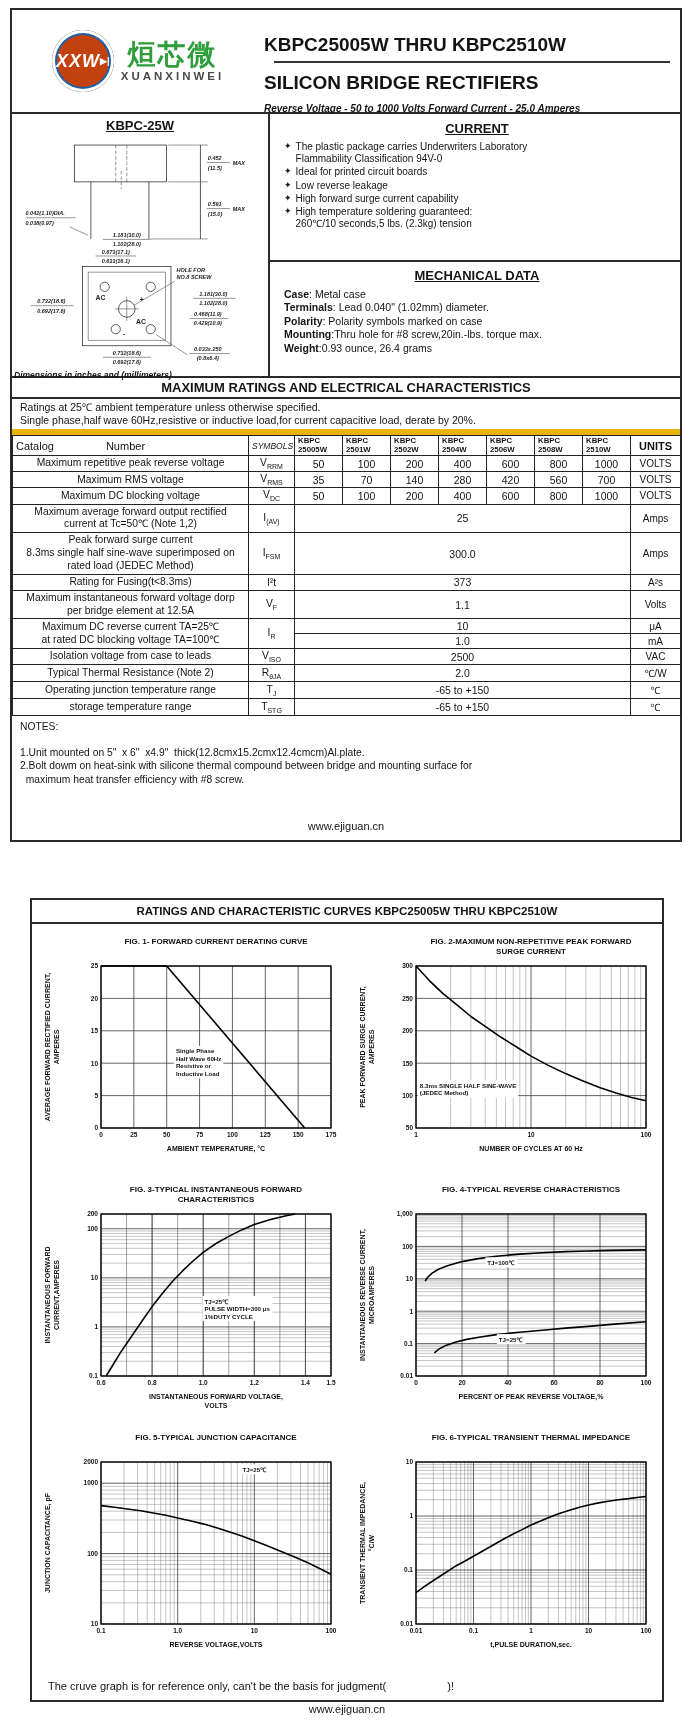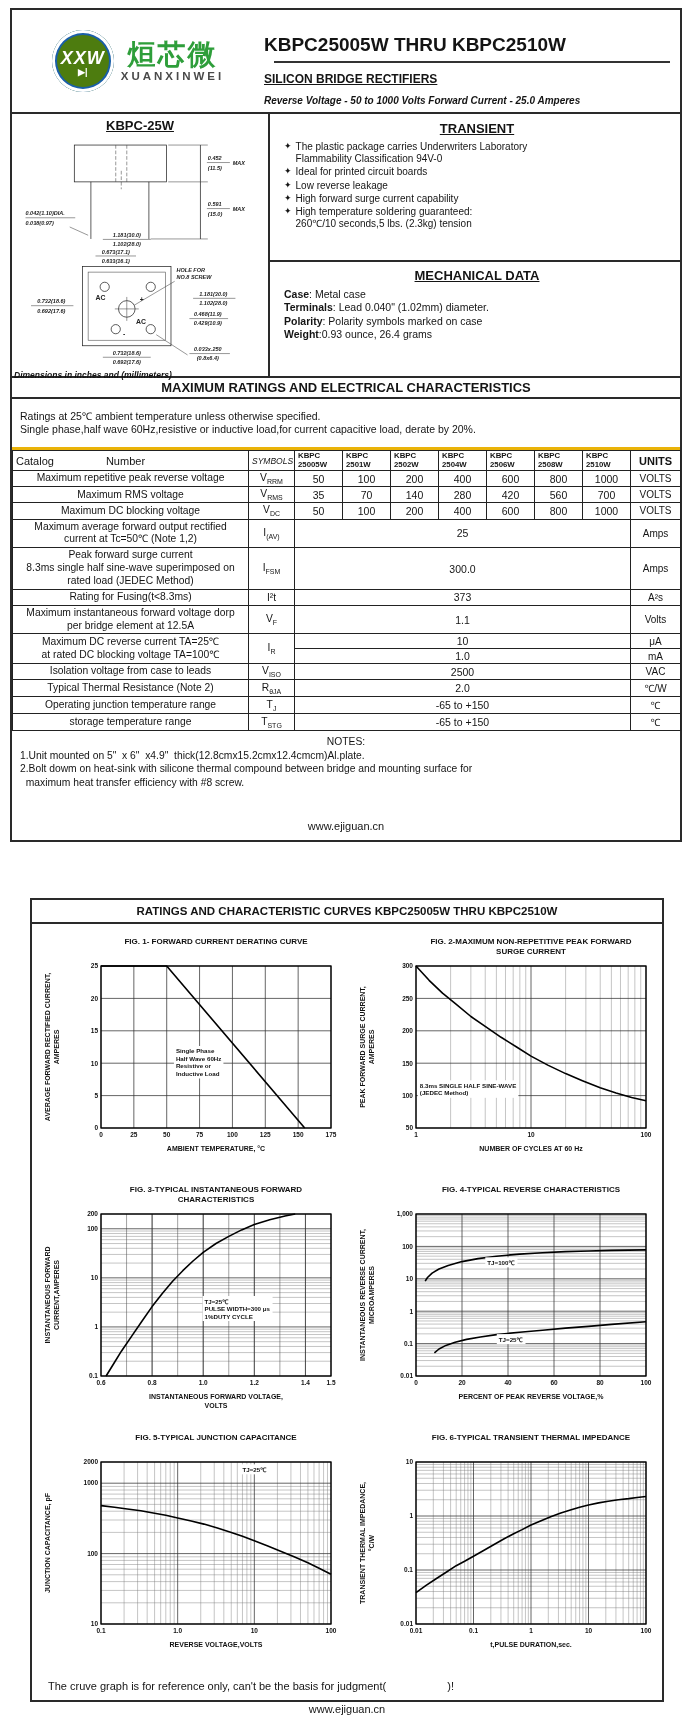--- a/index.html
+++ b/index.html
@@ -4,67 +4,67 @@
 <style>
   html,body{margin:0;padding:0;background:#fff;}
   body{width:694px;height:1736px;position:relative;font-family:"Liberation Sans",sans-serif;color:#141414;}
   .pagebox{position:absolute;border:2px solid #2a2a2a;background:#fff;}
   #page1{left:10px;top:8px;width:668px;height:830px;}
   #page2{left:30px;top:898px;width:630px;height:800px;}
 
   
   .hdr{display:flex;height:102px;border-bottom:2px solid #2a2a2a;}
   .logo-cell{width:252px;display:flex;align-items:center;justify-content:center;gap:7px;}
-  .logo-circle{width:62px;height:62px;border-radius:50%;background:#4d7c0f;color:#fff;display:flex;align-items:center;justify-content:center;flex-direction:column;font-weight:bold;font-style:italic;font-size:18px;letter-spacing:1px;box-shadow:inset 0 0 0 3px #fff,inset 0 0 0 5px #1a5fa8;}
+  .logo-circle{width:62px;height:62px;border-radius:50%;background:#c2410c;color:#fff;display:flex;align-items:center;justify-content:center;flex-direction:row;font-weight:bold;font-style:italic;font-size:18px;letter-spacing:1px;box-shadow:inset 0 0 0 3px #fff,inset 0 0 0 5px #1a5fa8;}
   .logo-diode{font-size:9px;font-style:normal;letter-spacing:0;line-height:6px;}
   .logo-txt{display:flex;flex-direction:column;align-items:center;}
   .logo-cn{font-size:28px;font-weight:bold;color:#2e9e3a;letter-spacing:2px;line-height:30px;}
   .logo-en{font-size:11.5px;color:#4a4a4a;letter-spacing:3px;font-weight:bold;}
   .title-cell{flex:1;padding-top:24px;}
   .main-title{font-size:19px;font-weight:bold;margin:0;}
   .title-rule{border-top:2px solid #333;margin:5px 10px 0 10px;}
-  .sub-title{font-size:12px;font-weight:bold;margin:9px 0 0 0;text-decoration:underline;}
+  .sub-title{font-size:19px;font-weight:bold;margin:9px 0 0 0;}
   .tagline{font-size:10px;font-style:italic;font-weight:bold;margin-top:9px;}
 
   
   .mainrow{display:flex;height:262px;border-bottom:2px solid #2a2a2a;}
   .pkg-col{width:252px;border-right:2px solid #2a2a2a;padding:2px 2px 0 2px;}
   .pkg-title{text-align:center;font-weight:bold;font-size:13px;text-decoration:underline;margin:2px 0 1px 0;}
   .pkg-caption{text-align:left;font-size:8.5px;font-weight:bold;font-style:italic;}
   .right-col{flex:1;display:flex;flex-direction:column;}
   .features-panel{height:148px;border-bottom:2px solid #2a2a2a;padding:5px 10px 0 14px;box-sizing:border-box;}
   .panel-h{text-align:center;font-weight:bold;font-size:13px;text-decoration:underline;margin:2px 0 5px 0;}
   .feat-list{list-style:none;margin:0;padding:0;font-size:10px;line-height:1.22;}
   .feat-list li{display:flex;margin-bottom:1px;}
   .feat-bullet{margin-right:4px;font-size:9px;}
   .feat-text{white-space:pre-line;}
   .mech-panel{flex:1;padding:4px 10px 0 14px;}
   .mech-list{font-size:10.5px;line-height:1.28;}
   .mech-list b{font-weight:bold;}
 
   
   .banner1{text-align:center;font-weight:bold;font-size:13px;padding:2px 10px;border-bottom:2px solid #2a2a2a;}
-  .conds{font-size:10.5px;padding:11px 8px;border-bottom:3px solid #eab308;line-height:1.25;}
+  .conds{font-size:10.5px;padding:2px 8px;border-bottom:6px solid #eab308;line-height:1.25;}
 
   
   table.ratings{width:100%;border-collapse:collapse;font-size:10.3px;table-layout:fixed;}
   table.ratings td{border:1px solid #222;padding:1px 3px;vertical-align:middle;}
   td.lbl{text-align:center;white-space:pre-line;line-height:1.25;}
   td.sym{text-align:center;}
   td.sym sub{font-size:7px;}
   td.val{text-align:center;font-size:10.5px;}
   td.un{text-align:center;font-size:10px;}
   td.hpart{text-align:left;font-weight:bold;font-size:7.8px;line-height:1.1;padding:1px 0;}
   td.hsym{text-align:center;font-style:italic;font-size:8.5px;}
   td.hlbl{font-size:11px;}
   td.hlbl span{margin-right:52px;}
   td.hunits{text-align:center;font-weight:bold;font-size:11px;}
 
   .notes{font-size:10.3px;padding:4px 8px;line-height:1.3;}
-  .notes .nh{margin-bottom:0px;text-align:center;}
+  .notes .nh{margin-bottom:12px;}
   .footer1{position:absolute;left:0;bottom:8px;width:100%;text-align:center;font-size:11px;}
 
   
   .banner2{text-align:center;font-weight:bold;font-size:11.5px;padding:5px 0;border-bottom:2px solid #2a2a2a;}
   .charts-grid{display:grid;grid-template-columns:1fr 1fr;justify-items:center;padding-top:8px;row-gap:2px;}
   .chart-cell{width:302px;height:246px;}
   .disclaimer{font-size:11px;padding:6px 0 0 16px;white-space:pre-wrap;}
   .footer2{position:absolute;left:0;top:1703px;width:100%;text-align:center;font-size:11px;}
 
   
@@ -166,21 +166,21 @@
         <text x="112" y="250" text-anchor="middle" class="pdim">0.692(17.6)</text>
         <text x="200" y="236" text-anchor="middle" class="pdim">0.033x.250</text>
         <line x1="180" y1="238.5" x2="224" y2="238.5" class="pkg-thin"></line>
         <text x="200" y="246" text-anchor="middle" class="pdim">(0.8x6.4)</text>
         <line x1="178" y1="240" x2="144" y2="218" class="pkg-thin"></line>
       </svg>
       <div class="pkg-caption">Dimensions in inches and (millimeters)</div>
     </div>
     <div class="right-col">
       <div class="features-panel">
-        <div class="panel-h">TRANSIENT</div>
+        <div class="panel-h">CURRENT</div>
         <ul class="feat-list">
             <li>
               <span class="feat-bullet">✦</span>
               <span class="feat-text">The plastic package carries Underwriters Laboratory
 Flammability Classification 94V-0</span>
             </li>
             <li>
               <span class="feat-bullet">✦</span>
               <span class="feat-text">Ideal for printed circuit boards</span>
             </li>
@@ -198,20 +198,21 @@
 260℃/10 seconds,5 lbs. (2.3kg) tension</span>
             </li>
           </ul>
       </div>
       <div class="mech-panel">
         <div class="panel-h">MECHANICAL DATA</div>
         <div class="mech-list">
             <div><b>Case</b><span>: Metal case</span></div>
             <div><b>Terminals</b><span>: Lead 0.040"  (1.02mm) diameter.</span></div>
             <div><b>Polarity</b><span>: Polarity symbols marked on case</span></div>
+            <div><b>Mounting</b><span>:Thru hole for #8 screw,20in.-lbs. torque max.</span></div>
             <div><b>Weight</b><span>:0.93 ounce, 26.4 grams</span></div>
           </div>
       </div>
     </div>
   </div>
 
   <div class="banner1">MAXIMUM RATINGS AND ELECTRICAL CHARACTERISTICS</div>
   <div class="conds">
     <div>Ratings at 25℃ ambient temperature unless otherwise specified.</div>
     <div>Single phase,half wave 60Hz,resistive or inductive load,for current capacitive load, derate by 20%.</div>

